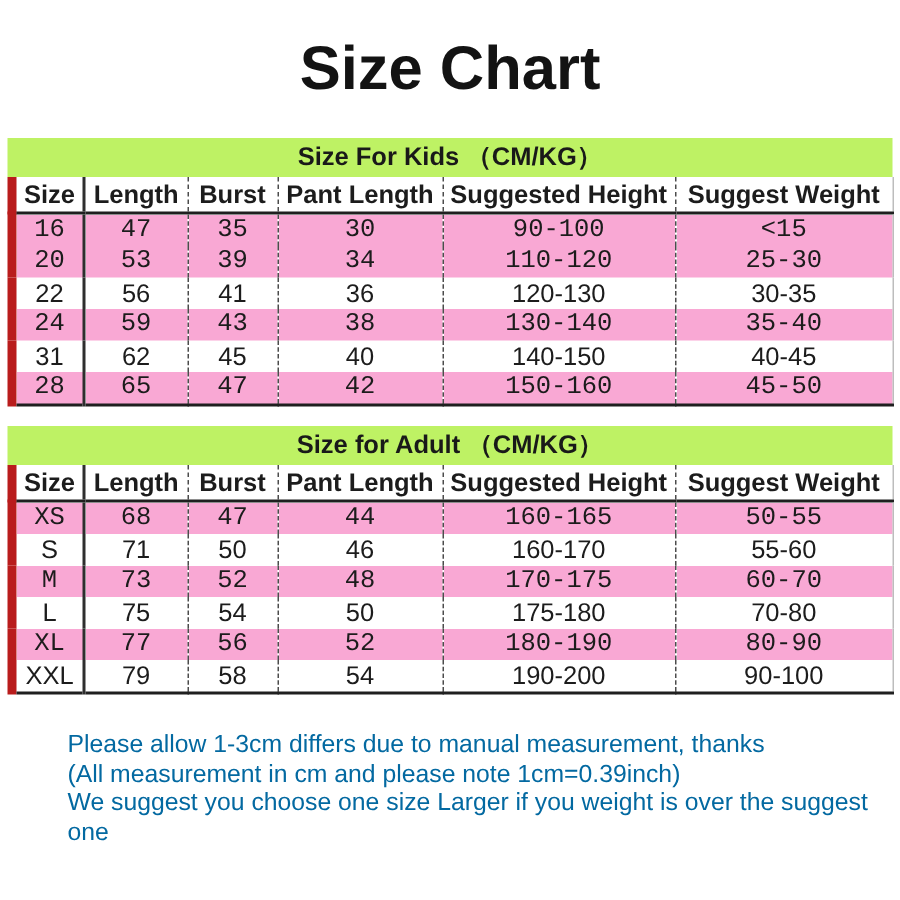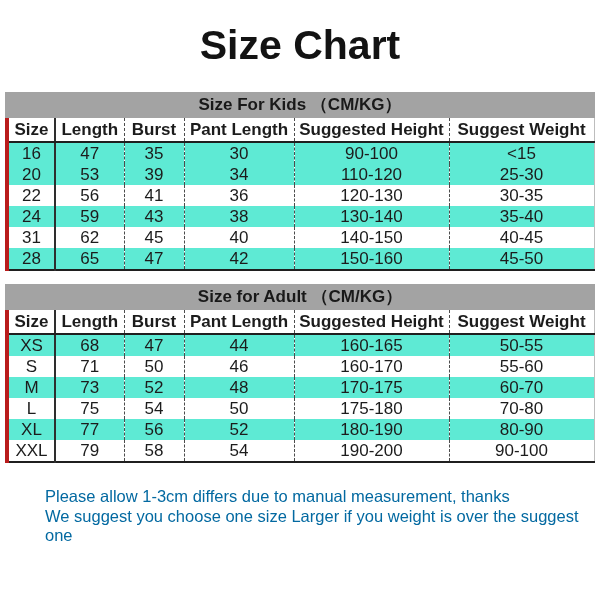--- a/index.html
+++ b/index.html
@@ -5,45 +5,45 @@
   html,body { margin:0; padding:0; background:#ffffff; }
   .page {
     position:relative; width:600px; height:572px; background:#ffffff;
     font-family:"Liberation Sans", sans-serif; color:#1c1c1c; overflow:hidden;
   }
   .title {
     padding-top:23px; text-align:center; font-size:41px; line-height:45px;
     font-weight:700; color:#131313;
   }
   .band {
-    margin:24px 5px 0 5px; height:26px; background:#a3a3a3;
+    margin:24px 5px 0 5px; height:26px; background:#bef264;
     text-align:center; font-size:17px; line-height:26px; font-weight:700; color:#191919;
   }
   .band.adult { margin-top:13px; }
   table.size-table {
     border-collapse:collapse; table-layout:fixed;
     margin-left:5px; width:587px;
     border-bottom:2px solid #1f1f1f;
-    border-left:4px solid #b91c1c; border-right:1px solid #bdbdbd;
+    border-left:6px solid #b91c1c; border-right:1px solid #bdbdbd;
   }
   .size-table col.c0 { width:48px; }
   .size-table col.c1 { width:69px; }
   .size-table col.c2 { width:60px; }
   .size-table col.c3 { width:110px; }
   .size-table col.c4 { width:155px; }
   .size-table col.c5 { width:145px; }
   .size-table th {
     height:23px; padding:0; font-size:17px; font-weight:700; text-align:center;
     background:#ffffff; border-bottom:2px solid #1f1f1f; white-space:nowrap; overflow:hidden;
   }
   .size-table td {
     height:21px; padding:0; font-size:17px; text-align:center; color:#1c1c1c;
     white-space:nowrap; overflow:hidden;
   }
-  .size-table tr.gray td { background:#5eead4; }
+  .size-table tr.gray td { background:#f9a8d4;font-family:Liberation Mono, monospace; }
   .size-table th.b-solid, .size-table td.b-solid { border-left:2px solid #2e2e2e;margin-top:10px; }
   .size-table th.b-dash,  .size-table td.b-dash  { border-left:1px dashed #4c4c4c; }
   .notes { margin:24px 0 0 45px; font-size:16.5px; line-height:19.5px; color:#0369a1; }
 </style>
 </head>
 <body>
 
 <div class="page">
 
   <div class="title">Size Chart</div>
@@ -185,16 +185,17 @@
       <td class="b-dash">58</td>
       <td class="b-dash">54</td>
       <td class="b-dash">190-200</td>
       <td class="b-dash">90-100</td>
     </tr>
   </tbody>
     </table>
 
   <div class="notes">
     <div>Please allow 1-3cm differs due to manual measurement, thanks</div>
+    <div>(All measurement in cm and please note 1cm=0.39inch)</div>
     <div>We suggest you choose one size Larger if you weight is over the suggest one</div>
   </div>
 
 </div>
 
 </body></html>

